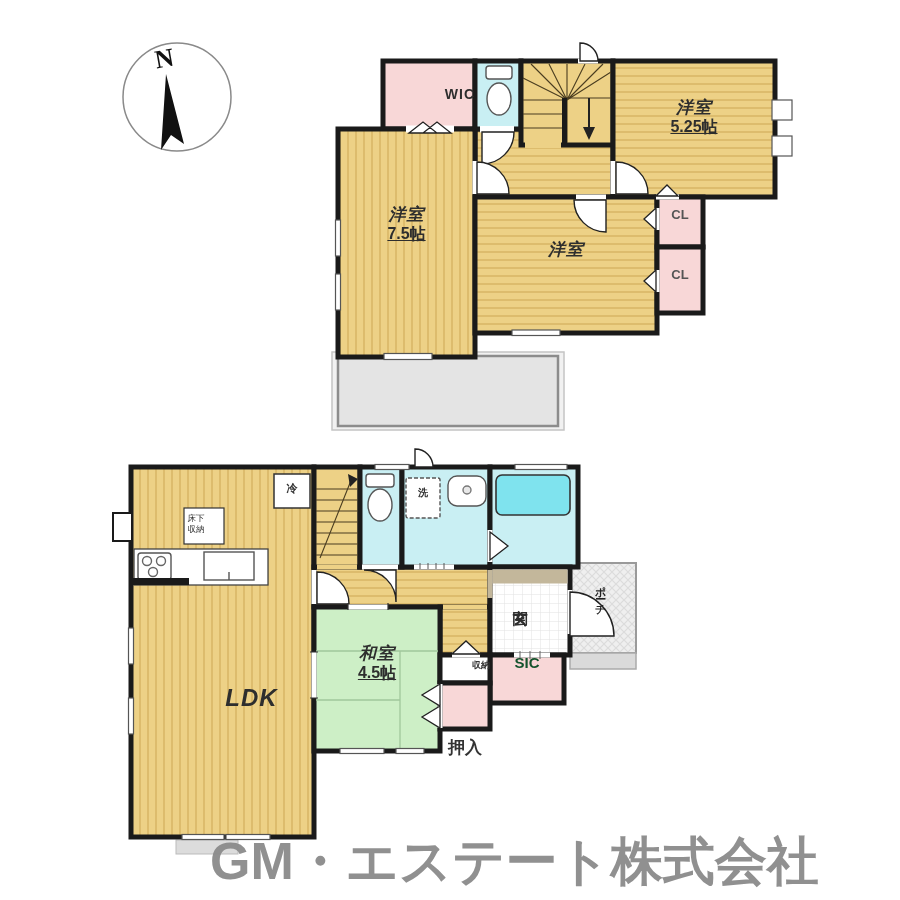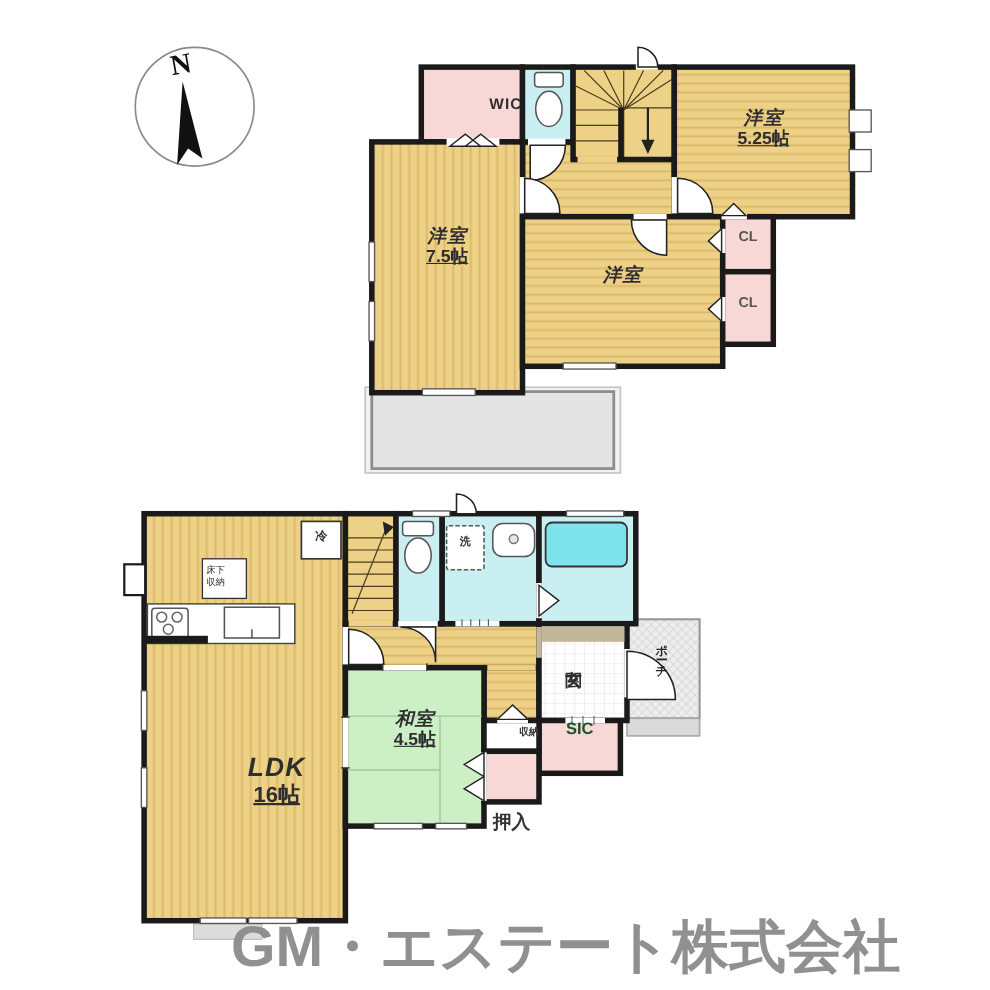--- a/index.html
+++ b/index.html
@@ -230,21 +230,20 @@
   <div class="room-size">7.5帖</div>
 </div>
 <div class="lbl" id="room6-label">
   <div class="room-name">洋室</div>
 </div>
 <div class="lbl" id="cl1-label">CL</div>
 <div class="lbl" id="cl2-label">CL</div>
 
 <div class="lbl" id="ldk-label">
   <div class="room-name">LDK</div>
-  <div class="room-size">16帖</div>
 </div>
 <div class="lbl" id="washitsu-label">
   <div class="room-name">和室</div>
   <div class="room-size">4.5帖</div>
 </div>
 <div class="lbl vert" id="genkan-label">玄関</div>
 <div class="lbl vert" id="porch-label">ポーチ</div>
 <div class="lbl" id="sic-label">SIC</div>
 <div class="lbl small-lbl" id="oshiire-label">押入</div>
 <div class="lbl tiny-lbl" id="shuno-label">収納</div>

